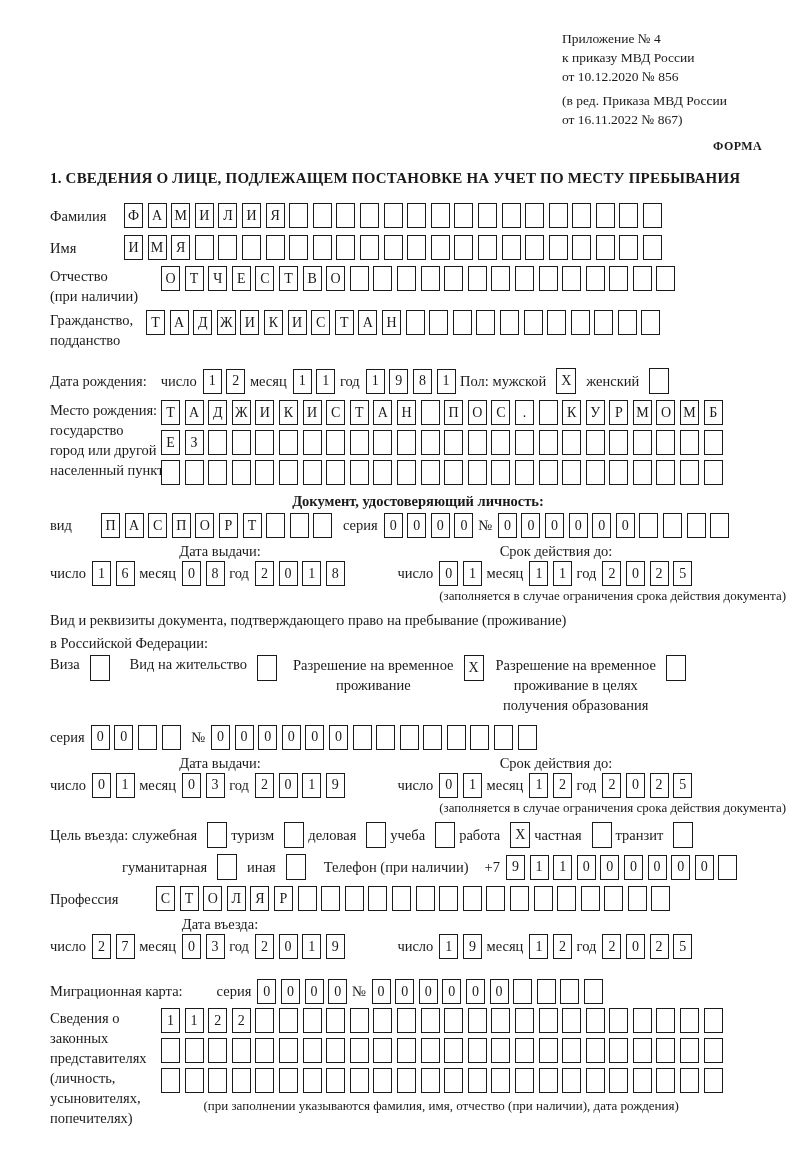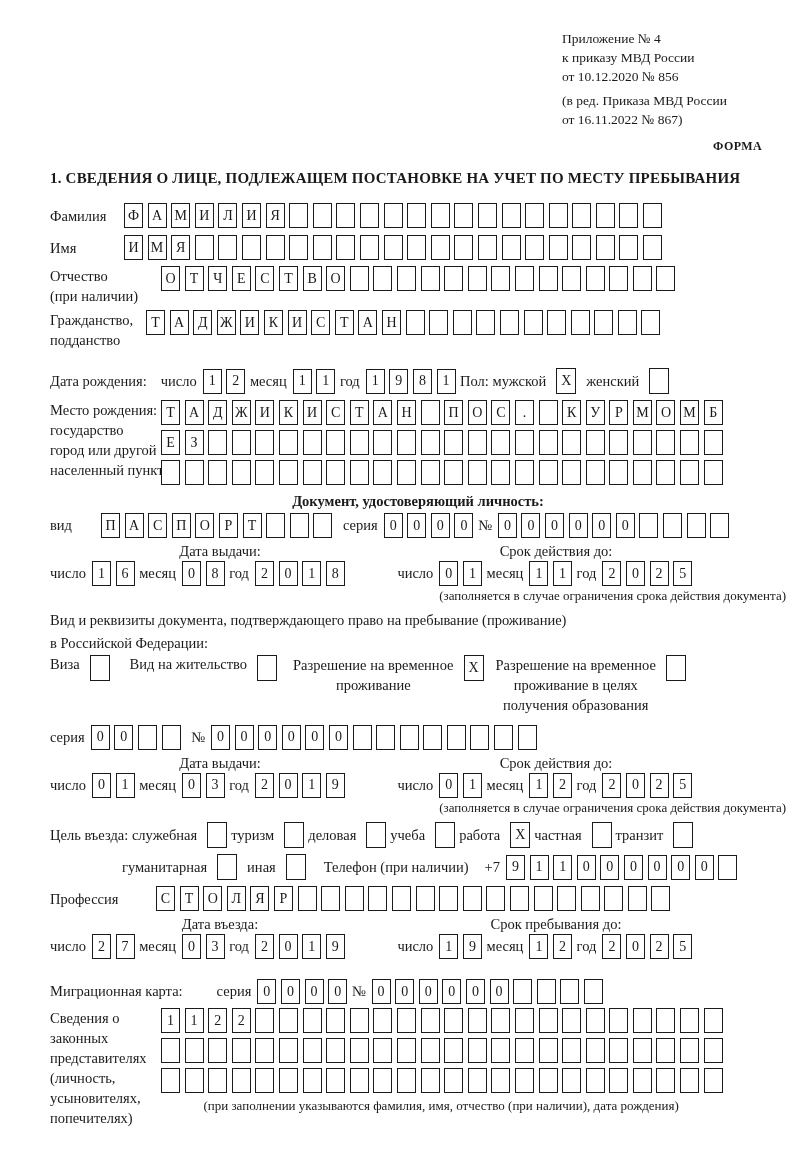--- a/index.html
+++ b/index.html
@@ -522,21 +522,20 @@
           <span class="cell"></span>
           <span class="cell"></span>
           <span class="cell"></span>
           <span class="cell"></span>
           <span class="cell"></span>
           <span class="cell"></span>
         </div>
       </div>
       <div class="line" style="margin-top: 4px;">
         <div class="t" style="width: 340px; text-align: center;">Дата въезда:</div>
-        <div class="t" style="width: 320px; text-align: center;">Срок пребывания до:</div>
       </div>
       <div class="line" style="margin-top: 0px;">
         <div class="t">число</div>
         <div class="cells">
           <span class="cell">2</span>
           <span class="cell">7</span>
         </div>
         <div class="t">месяц</div>
         <div class="cells">
           <span class="cell">0</span>

